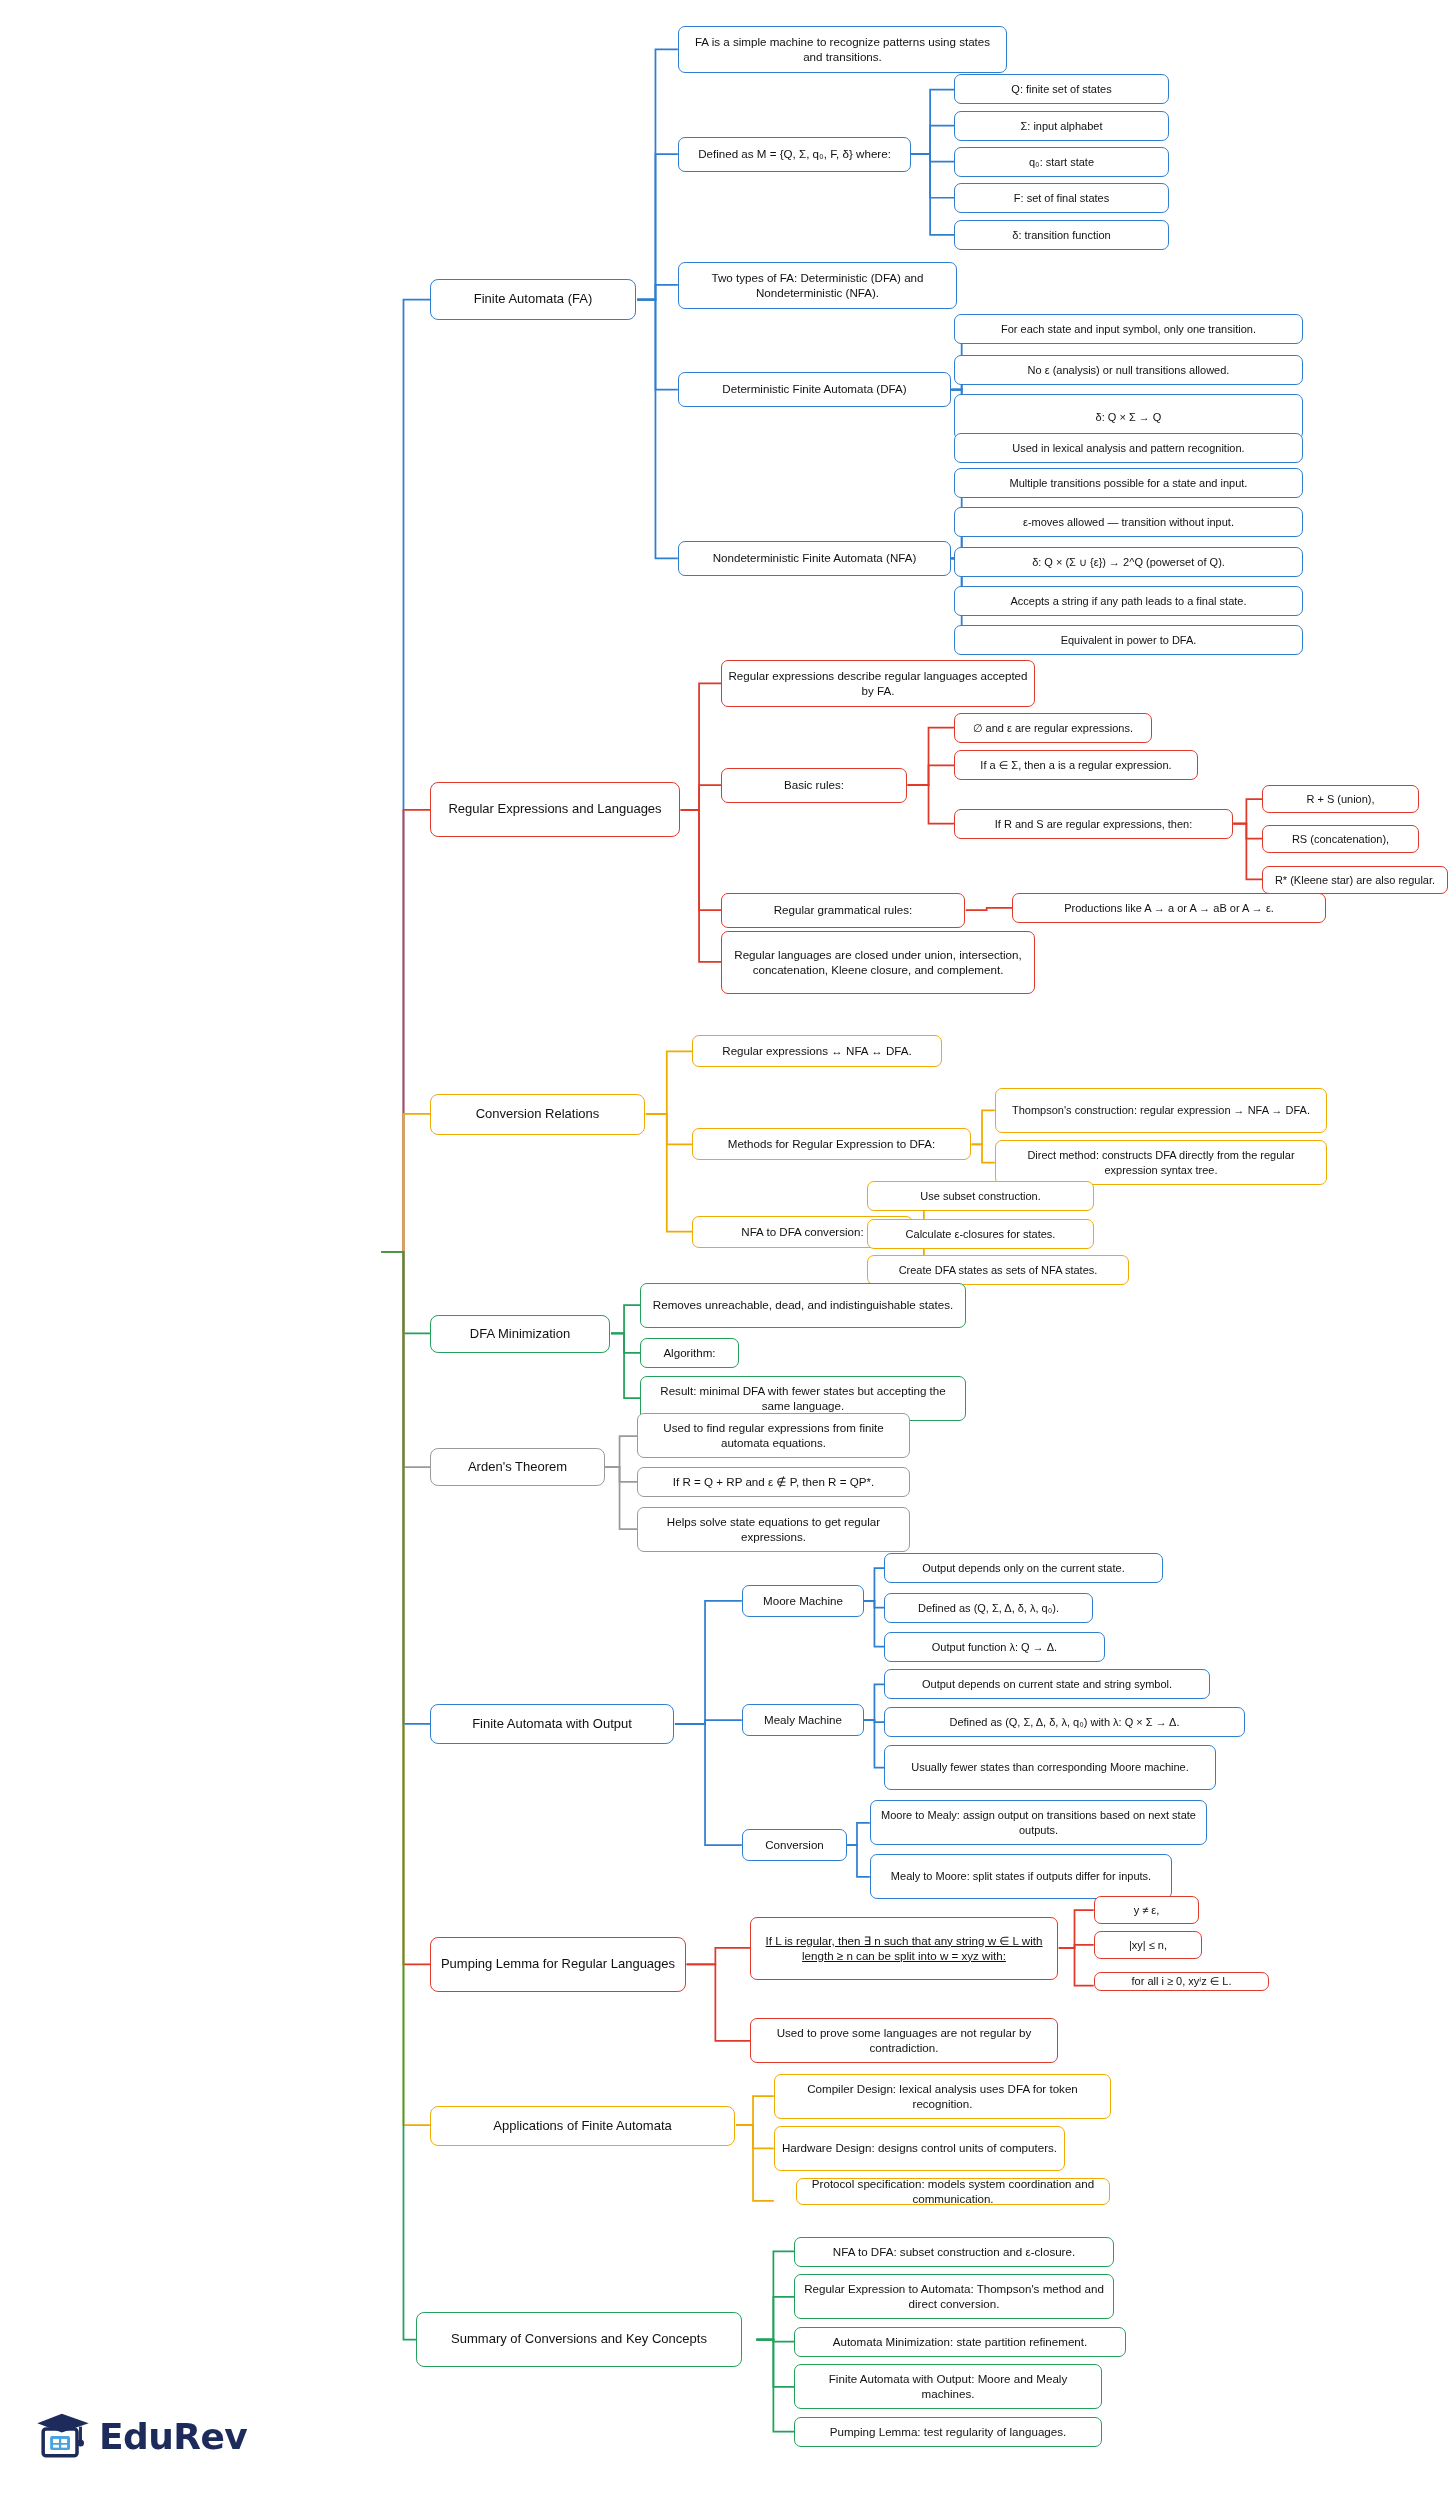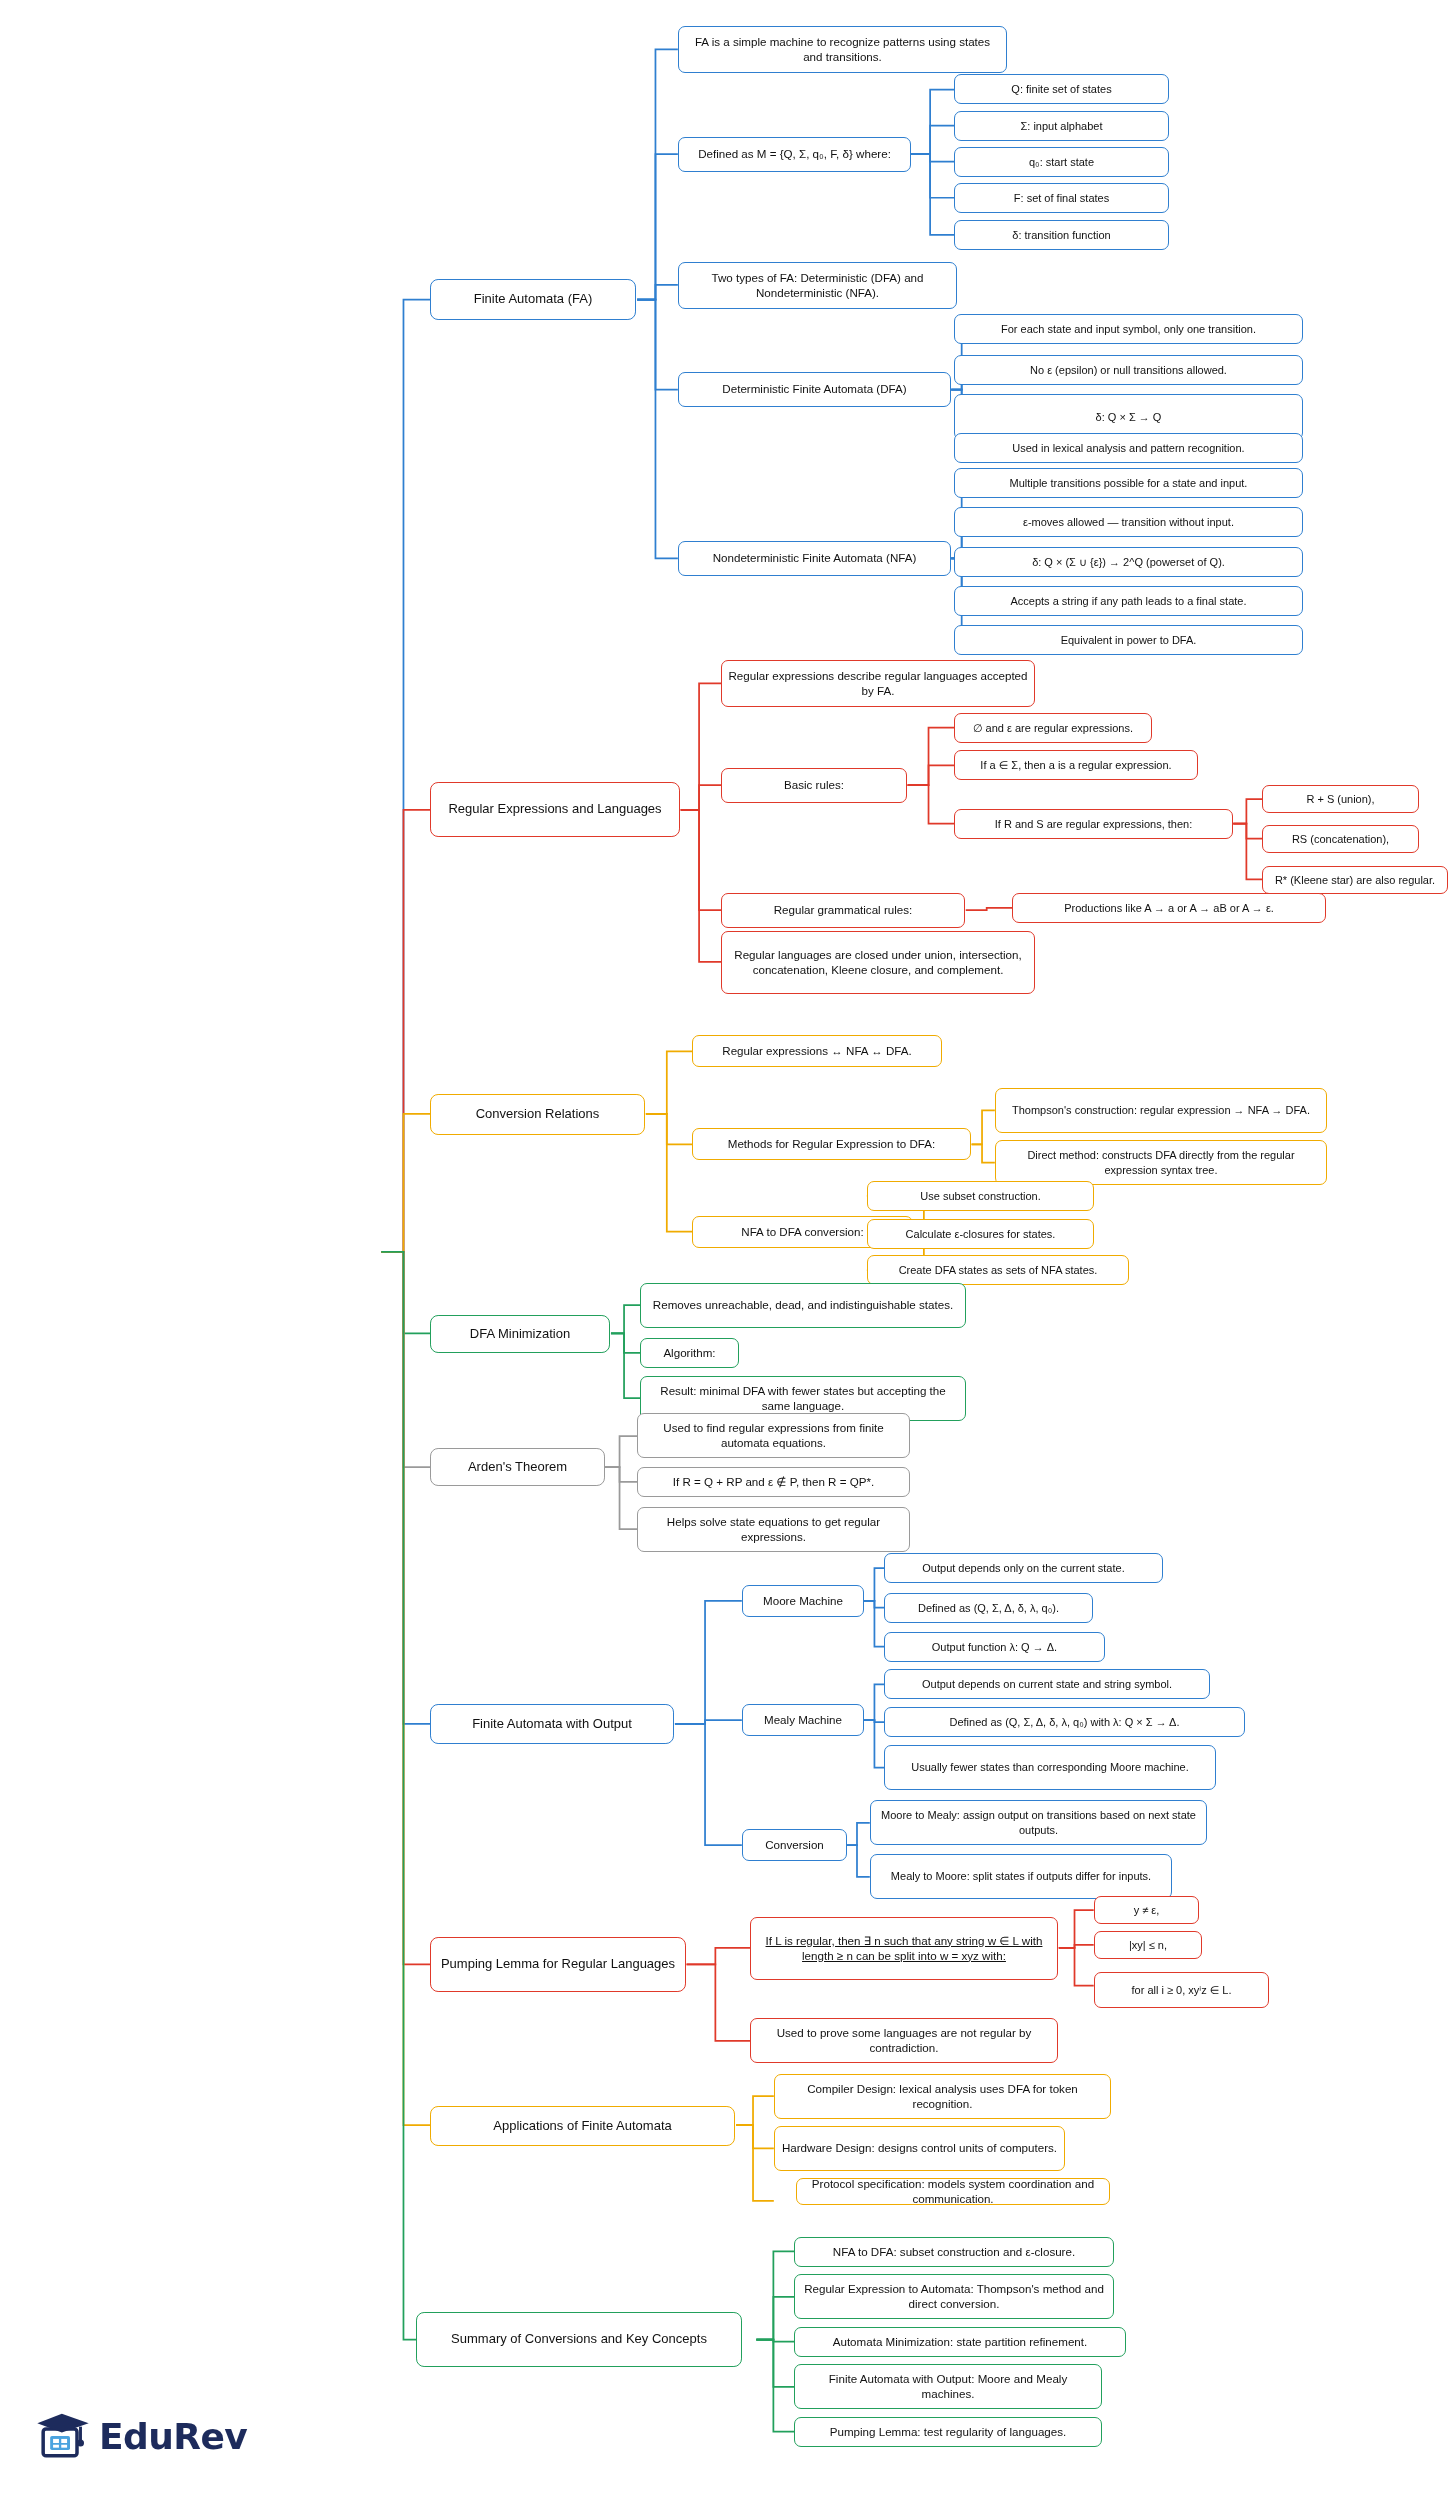--- a/index.html
+++ b/index.html
@@ -147,21 +147,21 @@
       <div class="node lvl2 c-blue" style="left: 678px; top: 26px; width: 329px; height: 47px;">FA is a simple machine to recognize patterns using states and transitions.</div>
       <div class="node lvl2 c-blue" style="left: 678px; top: 137px; width: 233px; height: 35px;">Defined as M = {Q, Σ, q₀, F, δ} where:</div>
       <div class="node lvl3 c-blue" style="left: 954px; top: 74px; width: 215px; height: 30px;">Q: finite set of states</div>
       <div class="node lvl3 c-blue" style="left: 954px; top: 111px; width: 215px; height: 30px;">Σ: input alphabet</div>
       <div class="node lvl3 c-blue" style="left: 954px; top: 147px; width: 215px; height: 30px;">q₀: start state</div>
       <div class="node lvl3 c-blue" style="left: 954px; top: 183px; width: 215px; height: 30px;">F: set of final states</div>
       <div class="node lvl3 c-blue" style="left: 954px; top: 220px; width: 215px; height: 30px;">δ: transition function</div>
       <div class="node lvl2 c-blue" style="left: 678px; top: 262px; width: 279px; height: 47px;">Two types of FA: Deterministic (DFA) and Nondeterministic (NFA).</div>
       <div class="node lvl2 c-blue" style="left: 678px; top: 372px; width: 273px; height: 35px;">Deterministic Finite Automata (DFA)</div>
       <div class="node lvl3 c-blue" style="left: 954px; top: 314px; width: 349px; height: 30px;">For each state and input symbol, only one transition.</div>
-      <div class="node lvl3 c-blue" style="left: 954px; top: 355px; width: 349px; height: 30px;">No ε (epsilon) or null transitions allowed.</div>
+      <div class="node lvl3 c-blue" style="left: 954px; top: 355px; width: 349px; height: 30px;">No ε (analysis) or null transitions allowed.</div>
       <div class="node lvl3 c-blue" style="left: 954px; top: 394px; width: 349px; height: 46px;">δ: Q × Σ → Q</div>
       <div class="node lvl3 c-blue" style="left: 954px; top: 433px; width: 349px; height: 30px;">Used in lexical analysis and pattern recognition.</div>
       <div class="node lvl2 c-blue" style="left: 678px; top: 541px; width: 273px; height: 35px;">Nondeterministic Finite Automata (NFA)</div>
       <div class="node lvl3 c-blue" style="left: 954px; top: 468px; width: 349px; height: 30px;">Multiple transitions possible for a state and input.</div>
       <div class="node lvl3 c-blue" style="left: 954px; top: 507px; width: 349px; height: 30px;">ε-moves allowed — transition without input.</div>
       <div class="node lvl3 c-blue" style="left: 954px; top: 547px; width: 349px; height: 30px;">δ: Q × (Σ ∪ {ε}) → 2^Q (powerset of Q).</div>
       <div class="node lvl3 c-blue" style="left: 954px; top: 586px; width: 349px; height: 30px;">Accepts a string if any path leads to a final state.</div>
       <div class="node lvl3 c-blue" style="left: 954px; top: 625px; width: 349px; height: 30px;">Equivalent in power to DFA.</div>
       <div class="node lvl1 c-red" style="left: 430px; top: 782px; width: 250px; height: 55px;">Regular Expressions and Languages</div>
       <div class="node lvl2 c-red" style="left: 721px; top: 660px; width: 314px; height: 47px;">Regular expressions describe regular languages accepted by FA.</div>
@@ -201,21 +201,21 @@
       <div class="node lvl3 c-blue" style="left: 884px; top: 1669px; width: 326px; height: 30px;">Output depends on current state and string symbol.</div>
       <div class="node lvl3 c-blue" style="left: 884px; top: 1707px; width: 361px; height: 30px;">Defined as (Q, Σ, Δ, δ, λ, q₀) with λ: Q × Σ → Δ.</div>
       <div class="node lvl3 c-blue" style="left: 884px; top: 1745px; width: 332px; height: 45px;">Usually fewer states than corresponding Moore machine.</div>
       <div class="node lvl2 c-blue" style="left: 742px; top: 1829px; width: 105px; height: 32px;">Conversion</div>
       <div class="node lvl3 c-blue" style="left: 870px; top: 1800px; width: 337px; height: 45px;">Moore to Mealy: assign output on transitions based on next state outputs.</div>
       <div class="node lvl3 c-blue" style="left: 870px; top: 1854px; width: 302px; height: 45px;">Mealy to Moore: split states if outputs differ for inputs.</div>
       <div class="node lvl1 c-red" style="left: 430px; top: 1937px; width: 256px; height: 55px;">Pumping Lemma for Regular Languages</div>
       <div class="node lvl2 c-red" style="left: 750px; top: 1917px; width: 308px; height: 63px; text-decoration: underline;">If L is regular, then ∃ n such that any string w ∈ L with length ≥ n can be split into w = xyz with:</div>
       <div class="node lvl3 c-red" style="left: 1094px; top: 1896px; width: 105px; height: 28px;">y ≠ ε,</div>
       <div class="node lvl3 c-red" style="left: 1094px; top: 1931px; width: 108px; height: 28px;">|xy| ≤ n,</div>
-      <div class="node lvl3 c-red" style="left: 1094px; top: 1972px; width: 175px; height: 36px;">for all i ≥ 0, xyⁱz ∈ L.</div>
+      <div class="node lvl3 c-red" style="left: 1094px; top: 1972px; width: 175px; height: 19px;">for all i ≥ 0, xyⁱz ∈ L.</div>
       <div class="node lvl2 c-red" style="left: 750px; top: 2018px; width: 308px; height: 45px;">Used to prove some languages are not regular by contradiction.</div>
       <div class="node lvl1 c-yellow" style="left: 430px; top: 2106px; width: 305px; height: 40px;">Applications of Finite Automata</div>
       <div class="node lvl2 c-yellow" style="left: 774px; top: 2074px; width: 337px; height: 45px;">Compiler Design: lexical analysis uses DFA for token recognition.</div>
       <div class="node lvl2 c-yellow" style="left: 774px; top: 2126px; width: 291px; height: 45px;">Hardware Design: designs control units of computers.</div>
       <div class="node lvl2 c-yellow" style="left: 796px; top: 2178px; width: 314px; height: 27px;">Protocol specification: models system coordination and communication.</div>
       <div class="node lvl1 c-green" style="left: 416px; top: 2312px; width: 326px; height: 55px;">Summary of Conversions and Key Concepts</div>
       <div class="node lvl2 c-green" style="left: 794px; top: 2237px; width: 320px; height: 30px;">NFA to DFA: subset construction and ε-closure.</div>
       <div class="node lvl2 c-green" style="left: 794px; top: 2274px; width: 320px; height: 45px;">Regular Expression to Automata: Thompson's method and direct conversion.</div>
       <div class="node lvl2 c-green" style="left: 794px; top: 2327px; width: 332px; height: 30px;">Automata Minimization: state partition refinement.</div>
       <div class="node lvl2 c-green" style="left: 794px; top: 2364px; width: 308px; height: 45px;">Finite Automata with Output: Moore and Mealy machines.</div>

